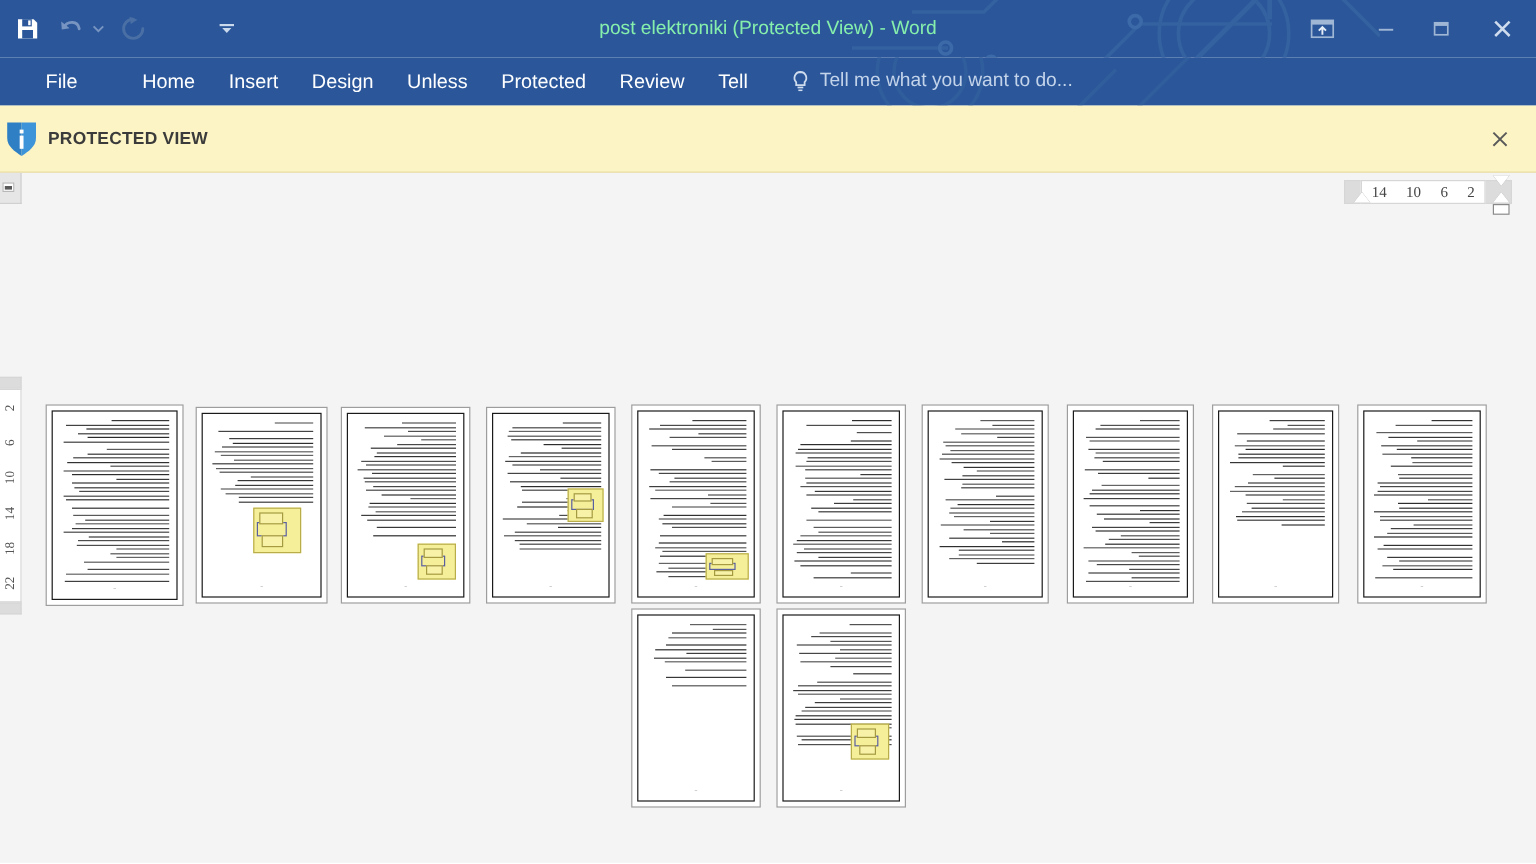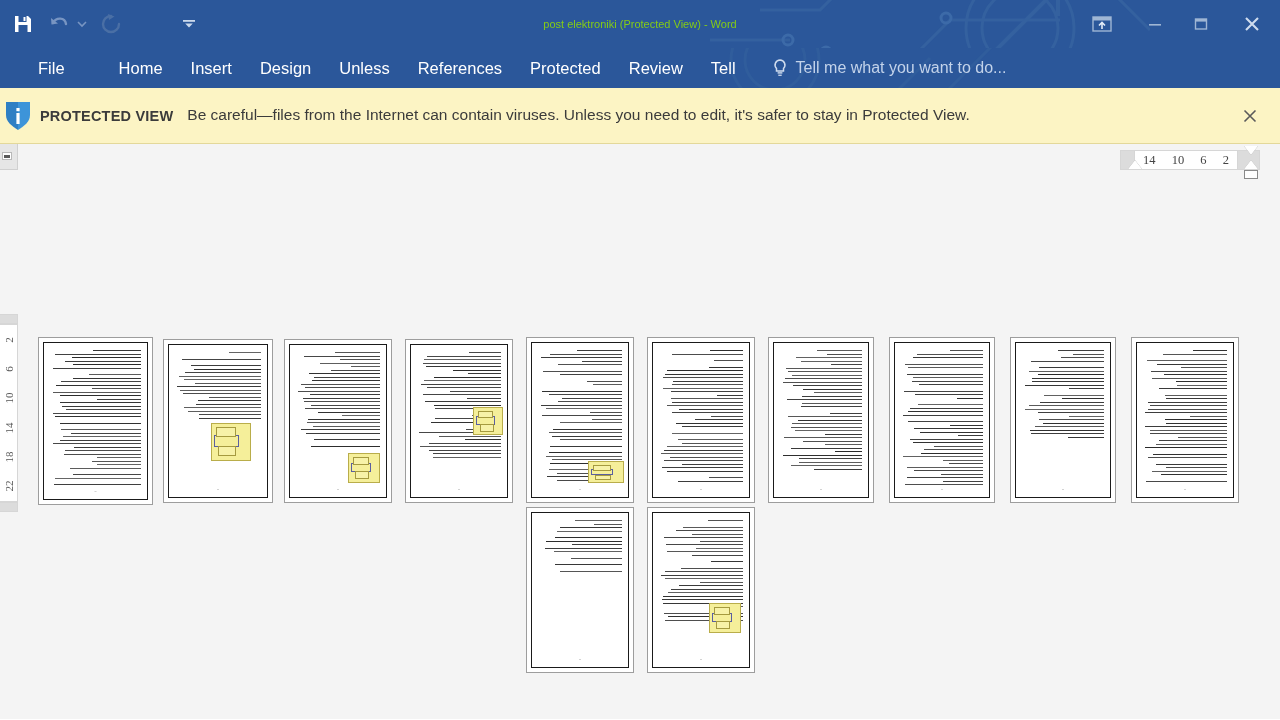--- a/index.html
+++ b/index.html
@@ -36,22 +36,22 @@
     display: flex; align-items: center; justify-content: center;
     position: relative;
   }
   .qat-btn svg { display: block; }
   .qat-gap { width: 6px; }
   .title-text {
     position: absolute;
     left: 0; right: 0; top: 0;
     height: 48px; line-height: 48px;
     text-align: center;
-    color: #84cc16;
-    font-size: 11px;
+    color: #86efac;
+    font-size: 16px;
     z-index: 4;
     pointer-events: none;
   }
   .wincontrols {
     position: absolute;
     right: 0; top: 0; height: 48px;
     display: flex; align-items: center;
     z-index: 6;
   }
   .wc-btn {
@@ -431,21 +431,20 @@
       <path d="M330 120 L400 50 L500 50"></path>
       <path d="M260 140 L330 70"></path>
     </g>
   </svg>
 
   <div class="tab first">File</div>
   <div class="tab" style="margin-left:24px">Home</div>
   <div class="tab">Insert</div>
   <div class="tab">Design</div>
   <div class="tab">Unless</div>
-  <div class="tab">References</div>
   <div class="tab">Protected</div>
   <div class="tab">Review</div>
   <div class="tab">Tell</div>
 
   <div class="tellme">
     <span class="bulb">
       <svg width="16" height="20" viewBox="0 0 16 20">
         <path d="M8 2 A5 5 0 0 0 4.5 10.5 L4.5 13 L11.5 13 L11.5 10.5 A5 5 0 0 0 8 2 Z" fill="none" stroke="#cfdcee" stroke-width="1.5"></path>
         <rect x="5.6" y="14.2" width="4.8" height="1.4" fill="#cfdcee"></rect>
         <rect x="6.3" y="16.6" width="3.4" height="1.3" fill="#cfdcee"></rect>
@@ -460,21 +459,20 @@
 <div class="pvbar">
   <div class="pv-icon">
     <svg width="30" height="34" viewBox="0 0 30 34">
       <path d="M3 3 L15 3 L15 31 C9 27, 3 23, 3 16 Z" fill="#2f7fc4"></path>
       <path d="M15 3 L27 3 L27 16 C27 23, 21 27, 15 31 Z" fill="#3d94d9"></path>
       <rect x="13.4" y="9" width="3.2" height="3.2" fill="#ffffff"></rect>
       <rect x="13.4" y="14" width="3.2" height="11" fill="#ffffff"></rect>
     </svg>
   </div>
   <div class="pv-label">PROTECTED VIEW</div>
-  <div class="pv-msg">Be careful—files from the Internet can contain viruses. Unless you need to edit, it's safer to stay in Protected View.</div>
   <div class="pv-close">
     <svg width="16" height="16" viewBox="0 0 16 16">
       <path d="M2.5 2.5 L13.5 13.5 M13.5 2.5 L2.5 13.5" stroke="#5a5a5a" stroke-width="1.6" fill="none"></path>
     </svg>
   </div>
 </div>
 
 <div class="workspace">
 
   <div class="tl-box">

